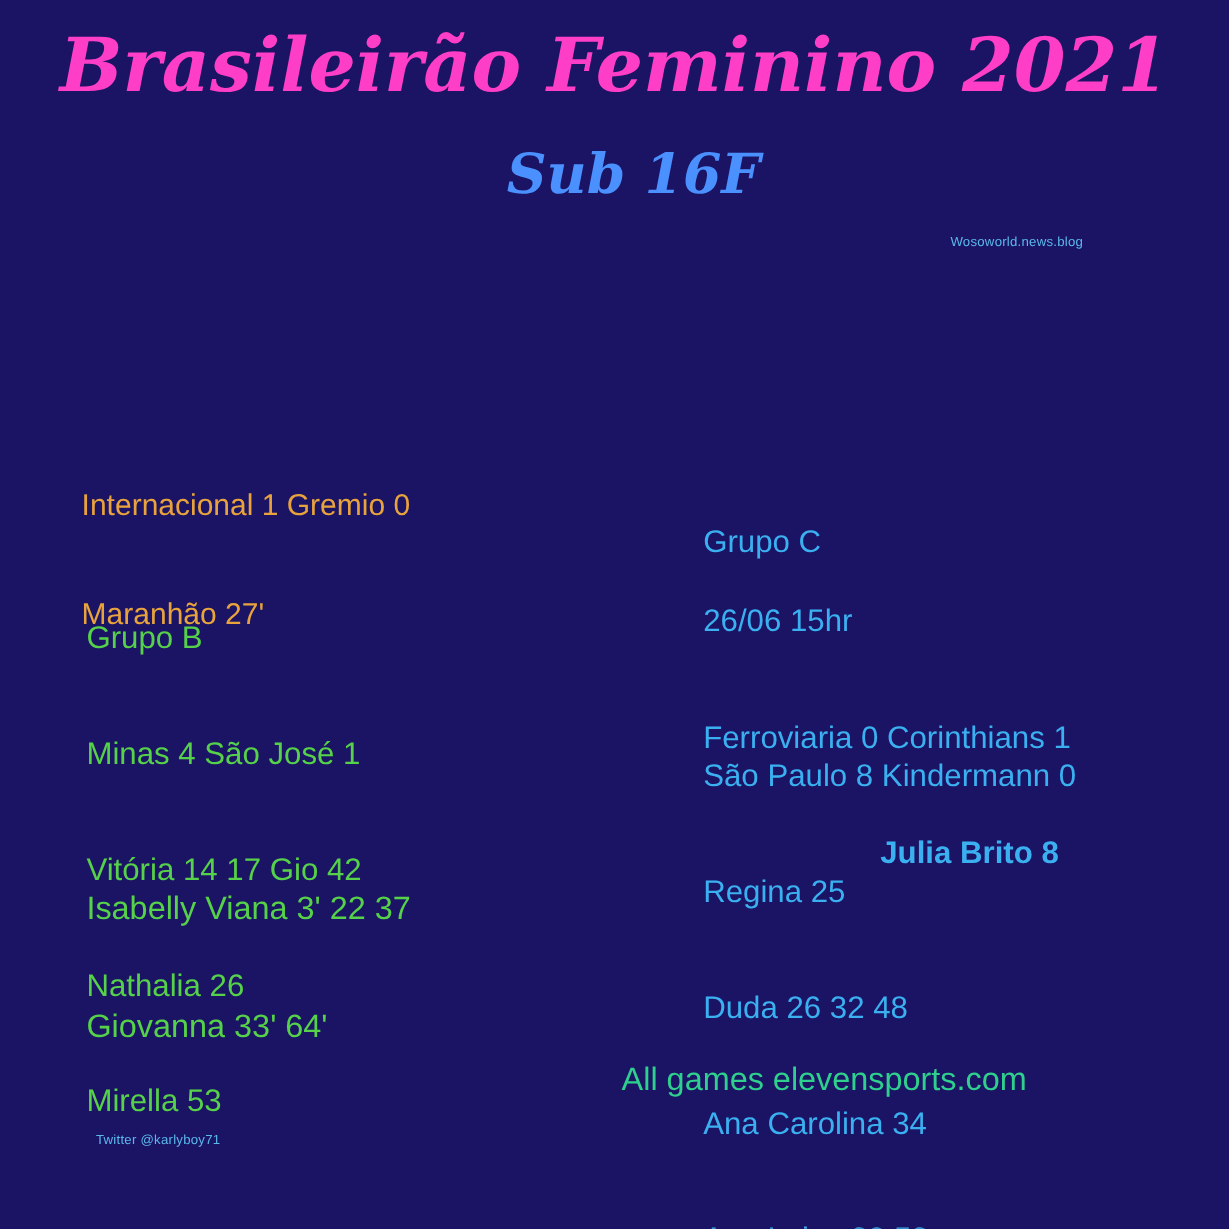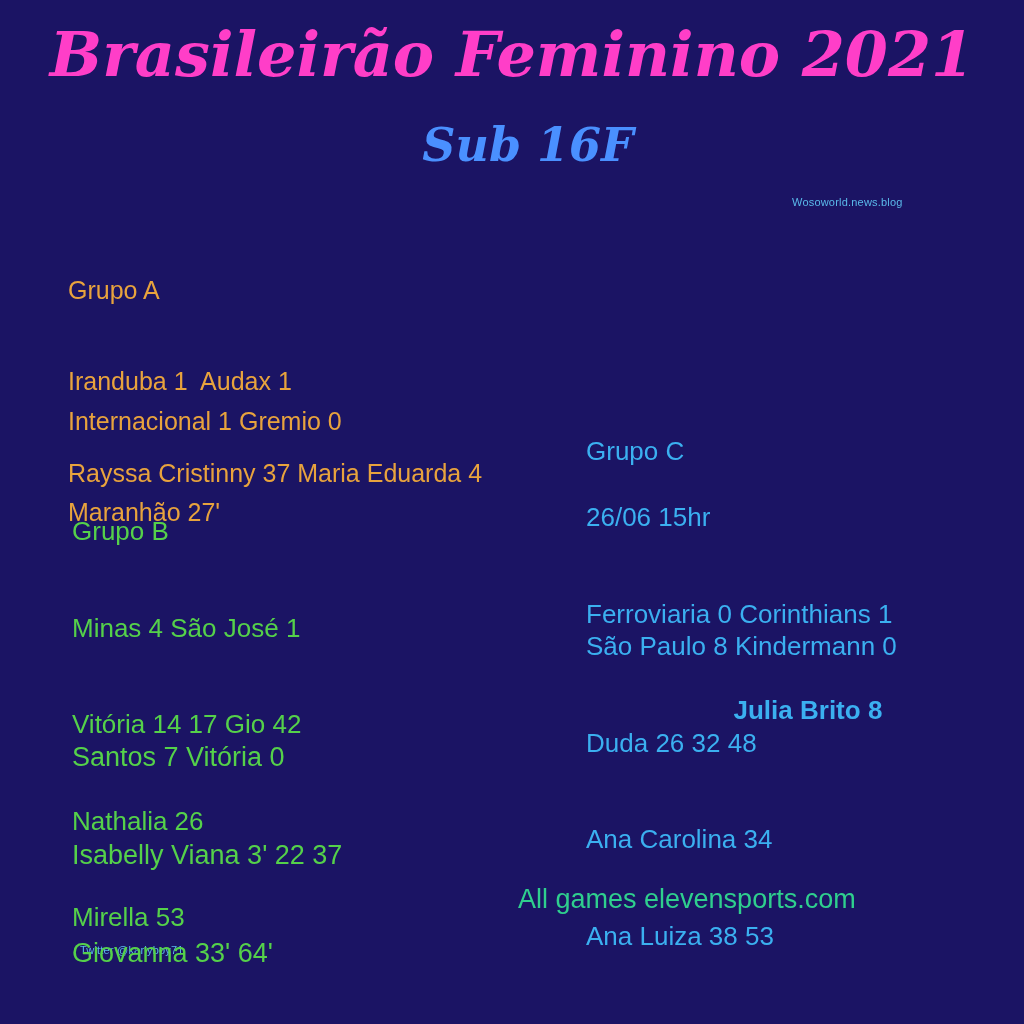--- a/index.html
+++ b/index.html
@@ -142,59 +142,54 @@
 <body>
 
 <div class="page">
 
   <div class="title">Brasileirão Feminino 2021</div>
   <div class="subtitle">Sub 16F</div>
 
   <div class="watermark-top">Wosoworld.news.blog</div>
   <div class="watermark-bottom">Twitter @karlyboy71</div>
 
-  <div class="block col-a">
-    <div class="line">Grupo A</div>
-    <div class="line">Iranduba 1  Audax 1</div>
-    <div class="line">Rayssa Cristinny 37 Maria Eduarda 4</div>
-  </div>
 
   <div class="block col-a2">
     <div class="line">Internacional 1 Gremio 0</div>
     <div class="line">Maranhão 27'</div>
   </div>
 
   <div class="block col-b">
     <div class="line">Grupo B</div>
     <div class="line">Minas 4 São José 1</div>
     <div class="line">Vitória 14 17 Gio 42</div>
     <div class="line">Nathalia 26</div>
     <div class="line">Mirella 53</div>
   </div>
 
   <div class="block col-b2">
-    <div class="line">Santos 7 Vitória 0</div>
     <div class="line">Isabelly Viana 3' 22 37</div>
     <div class="line">Giovanna 33' 64'</div>
     
     
   </div>
 
   <div class="block col-c">
     <div class="line">Grupo C</div>
   </div>
 
   <div class="block col-c2">
     <div class="line">26/06 15hr</div>
     <div class="line">Ferroviaria 0 Corinthians 1</div>
     <div class="line indent-right">Julia Brito 8</div>
   </div>
 
   <div class="block col-c3">
     <div class="line">São Paulo 8 Kindermann 0</div>
+    <div class="line">Regina 25</div>
     <div class="line">Duda 26 32 48</div>
     <div class="line">Ana Carolina 34</div>
     <div class="line">Ana Luiza 38 53</div>
     
   </div>
 
   <div class="footer">All games elevensports.com</div>
 
 </div>
 

